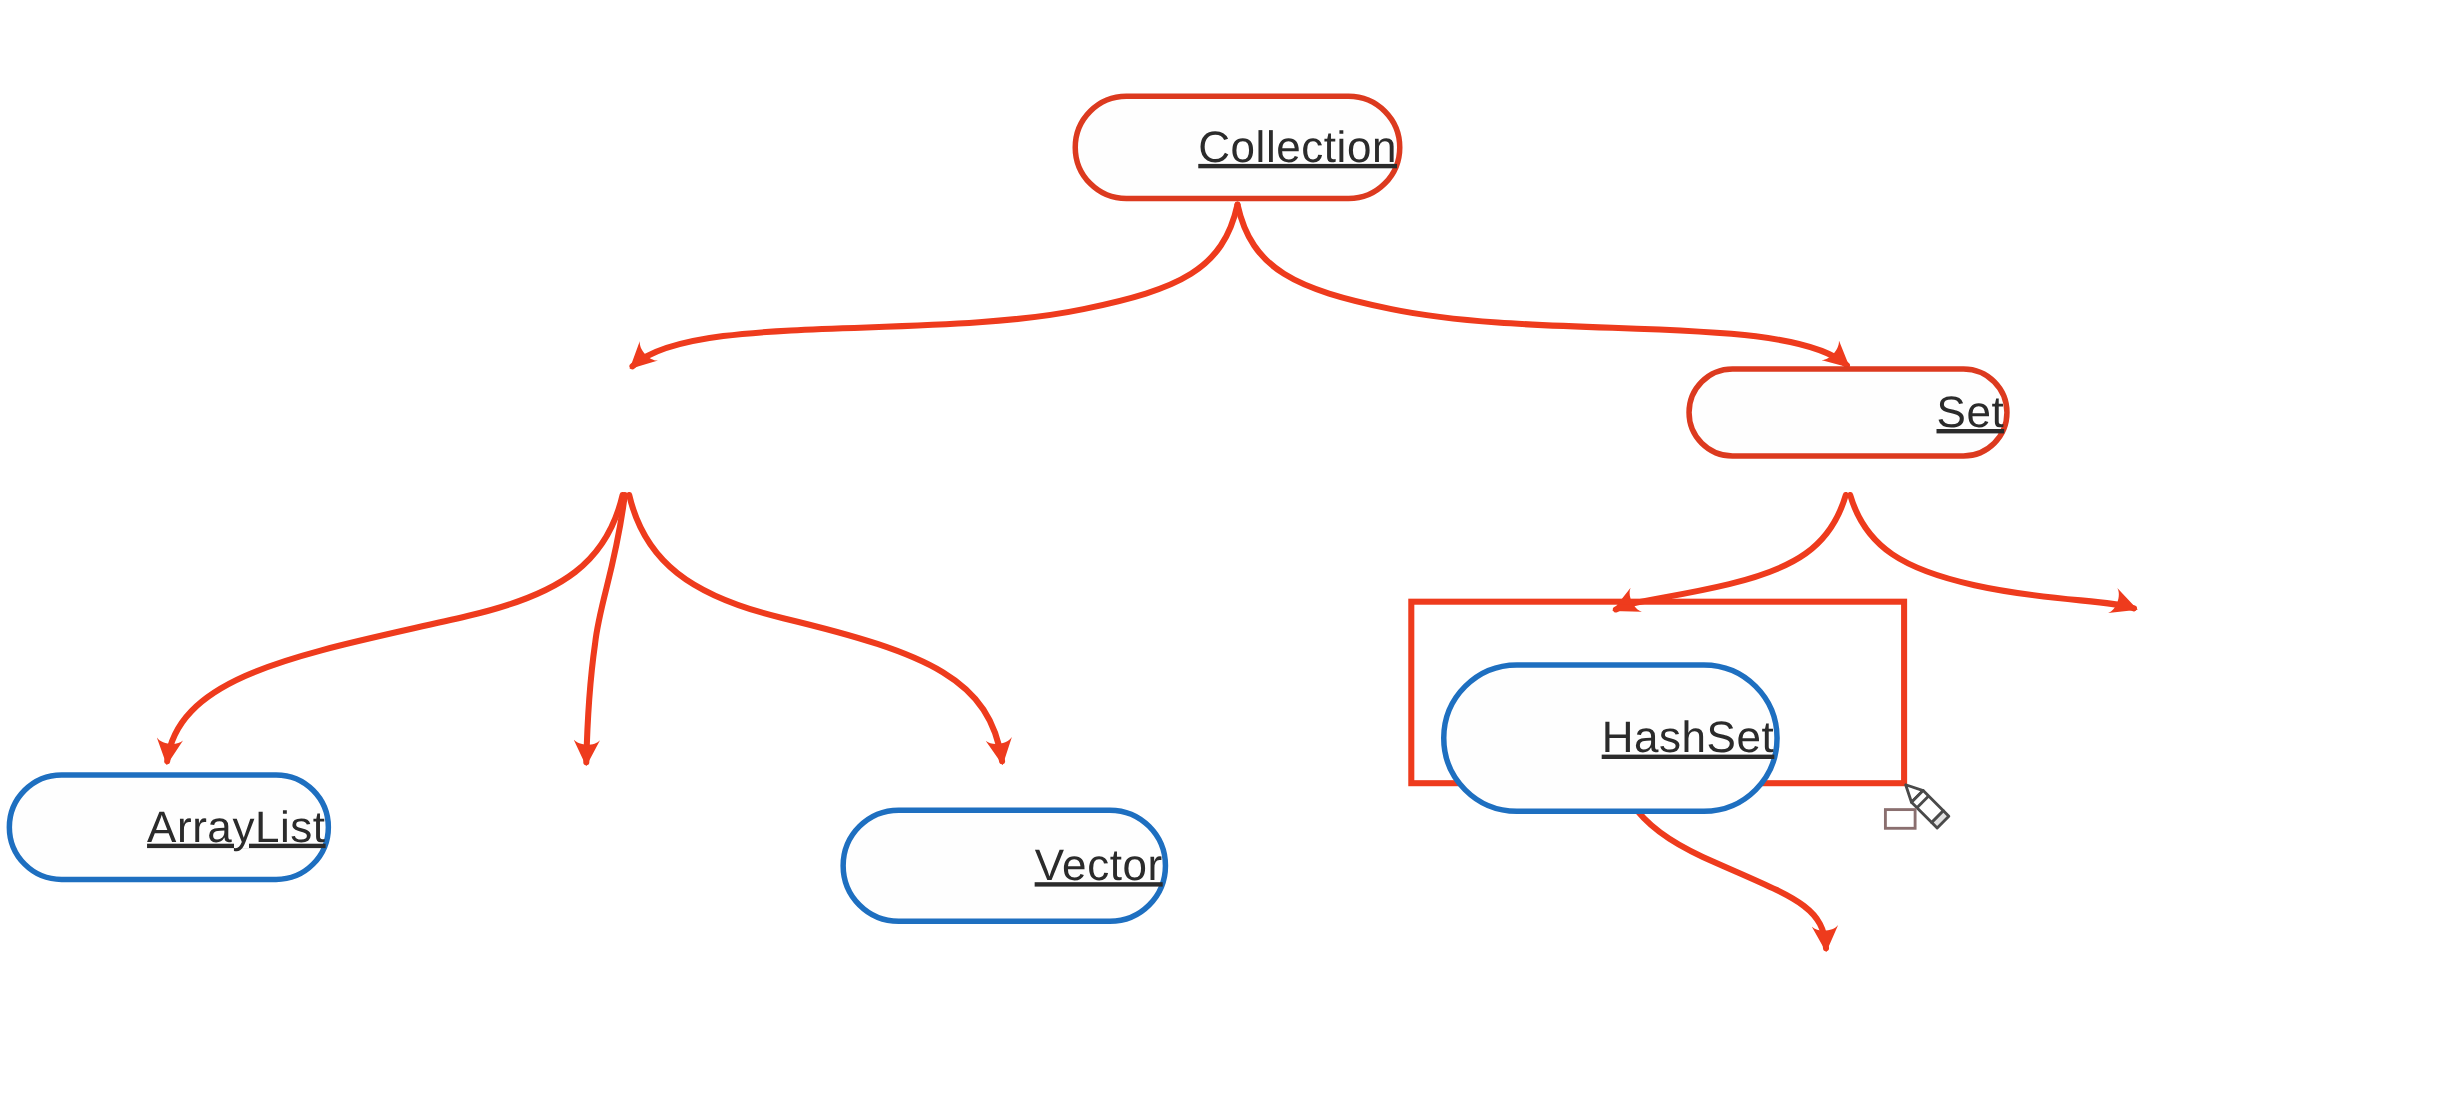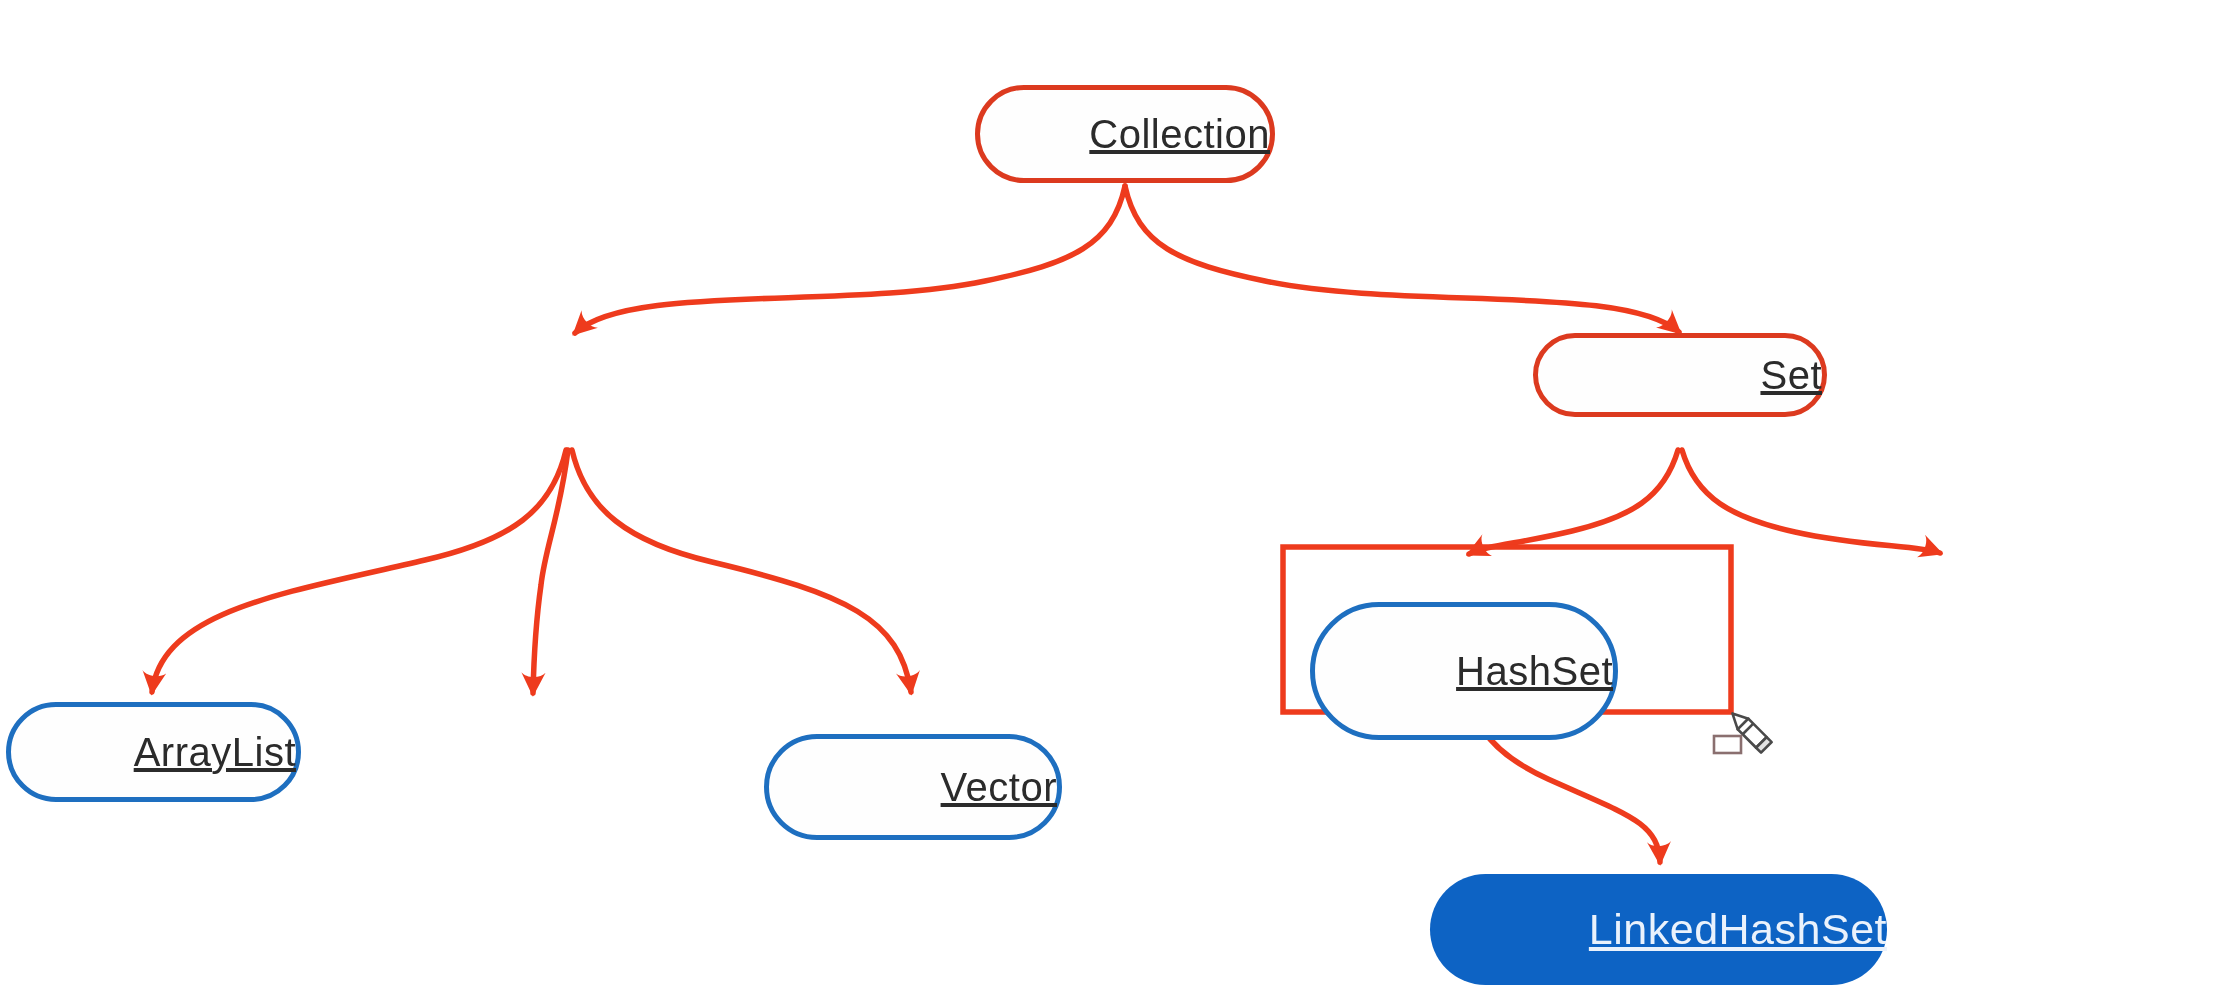--- a/index.html
+++ b/index.html
@@ -89,17 +89,14 @@
 
   <div class="node blue-outline n-arraylist">
     <span>ArrayList</span>
   </div>
 
 
   <div class="node blue-outline n-vector">
     <span>Vector</span>
   </div>
 
-  <div class="node blue-filled n-linkedhashset">
-    <span>LinkedHashSet</span>
-  </div>
 
 </div>
 
 </body></html>

